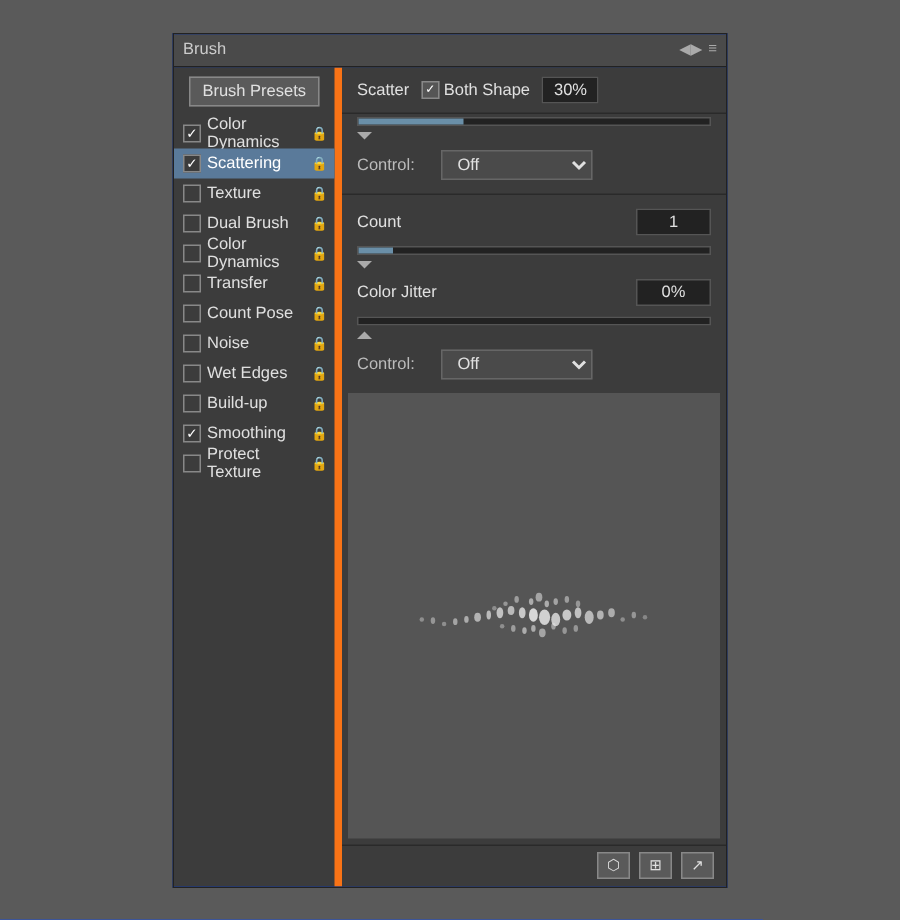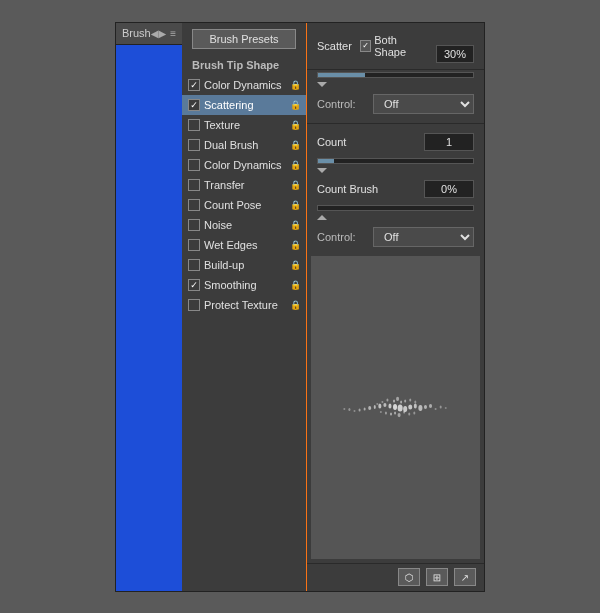--- a/index.html
+++ b/index.html
@@ -13,21 +13,21 @@
       display: flex;
       align-items: center;
       justify-content: center;
     }
     .panel {
       width: 370px;
       height: 570px;
       background: #1d4ed8;
       border: 1px solid #222;
       display: flex;
-      flex-direction: row;
+      flex-direction: column;
       position: relative;
     }
     .panel-titlebar {
       background: #4a4a4a;
       height: 22px;
       display: flex;
       align-items: center;
       padding: 0 6px;
       border-bottom: 1px solid #222;
       justify-content: space-between;
@@ -45,23 +45,23 @@
       font-size: 10px;
       cursor: pointer;
     }
     .panel-body {
       display: flex;
       flex: 1;
       overflow: hidden;
     }
     
     .left-panel {
-      width: 156px;
-      background: #3c3c3c;
-      border-right: 1px solid #f97316;
+      width: 112px;
+      background: #3c3c3c;
+      border-right: 5px solid #f97316;
       display: flex;
       flex-direction: column;
       padding: 6px 0;
     }
     .brush-presets-btn {
       margin: 0 10px 8px 10px;
       background: #5a5a5a;
       border: 1px solid #888;
       color: #e0e0e0;
       padding: 3px 6px;
@@ -150,21 +150,20 @@
     }
     .both-axes-label { font-size: 11px; }
     .scatter-value {
       background: #222;
       border: 1px solid #555;
       color: #e0e0e0;
       padding: 2px 6px;
       font-size: 11px;
       min-width: 38px;
       text-align: center;
-      margin-top: 16px;
     }
     .slider-row {
       padding: 2px 10px;
       position: relative;
     }
     .slider-track {
       width: 100%;
       height: 6px;
       background: #222;
       border: 1px solid #555;
@@ -280,21 +279,20 @@
     <div class="panel-controls">
       <span>◀▶</span>
       <span>≡</span>
     </div>
   </div>
 
   <div class="panel-body">
 
     <div class="left-panel">
       <button class="brush-presets-btn">Brush Presets</button>
-      <div class="section-header">Brush Tip Shape</div>
 
       <div class="menu-item">
         <div class="checkbox checked">✓</div>
         <span class="item-label">Color Dynamics</span>
         <span class="lock-icon">🔒</span>
       </div>
 
       <div class="menu-item active">
         <div class="checkbox checked">✓</div>
         <span class="item-label">Scattering</span>
@@ -405,21 +403,21 @@
         <div class="slider-track">
           <div class="slider-fill" style="width:10%"></div>
         </div>
       </div>
 
       <div style="padding:2px 10px;">
         <div class="arrow-down"></div>
       </div>
 
       <div class="param-row">
-        <span class="param-label">Count Brush</span>
+        <span class="param-label">Color Jitter</span>
         <span class="param-value">0%</span>
       </div>
 
       <div class="slider-row">
         <div class="slider-track">
           <div class="slider-fill" style="width:0%"></div>
         </div>
       </div>
 
       <div style="padding:2px 10px;">

